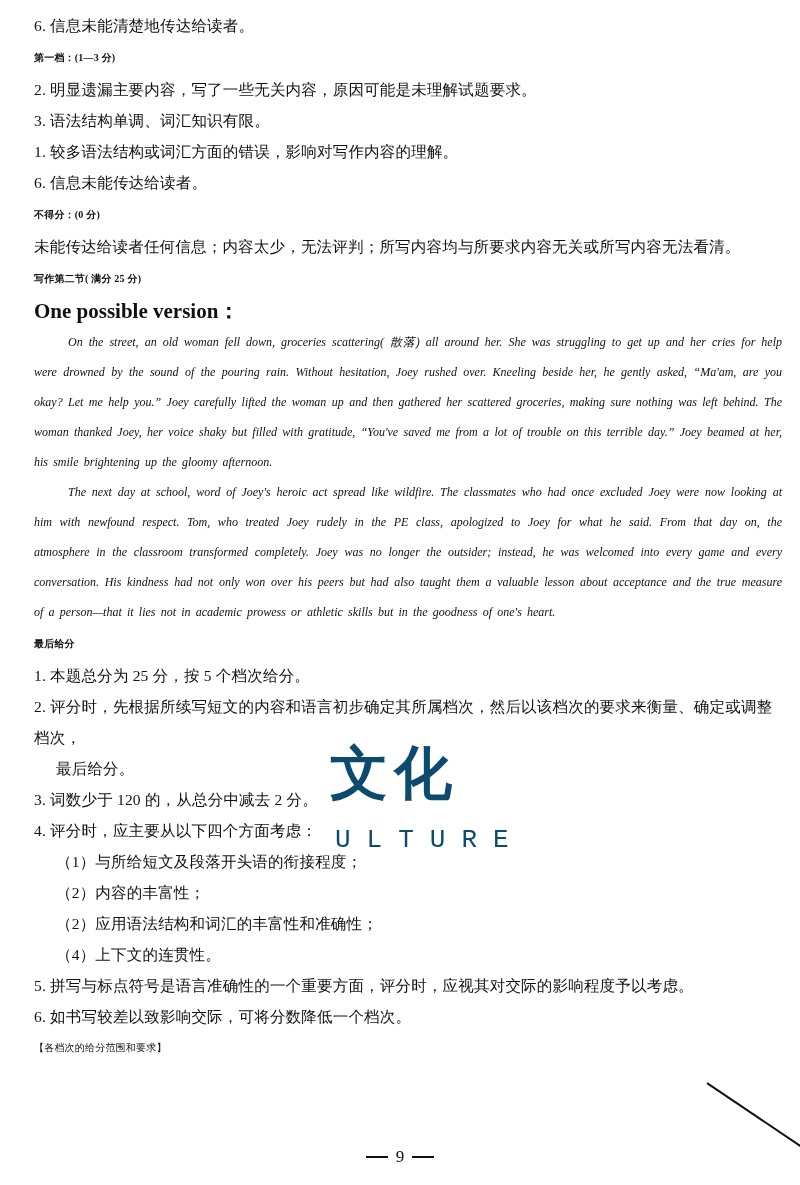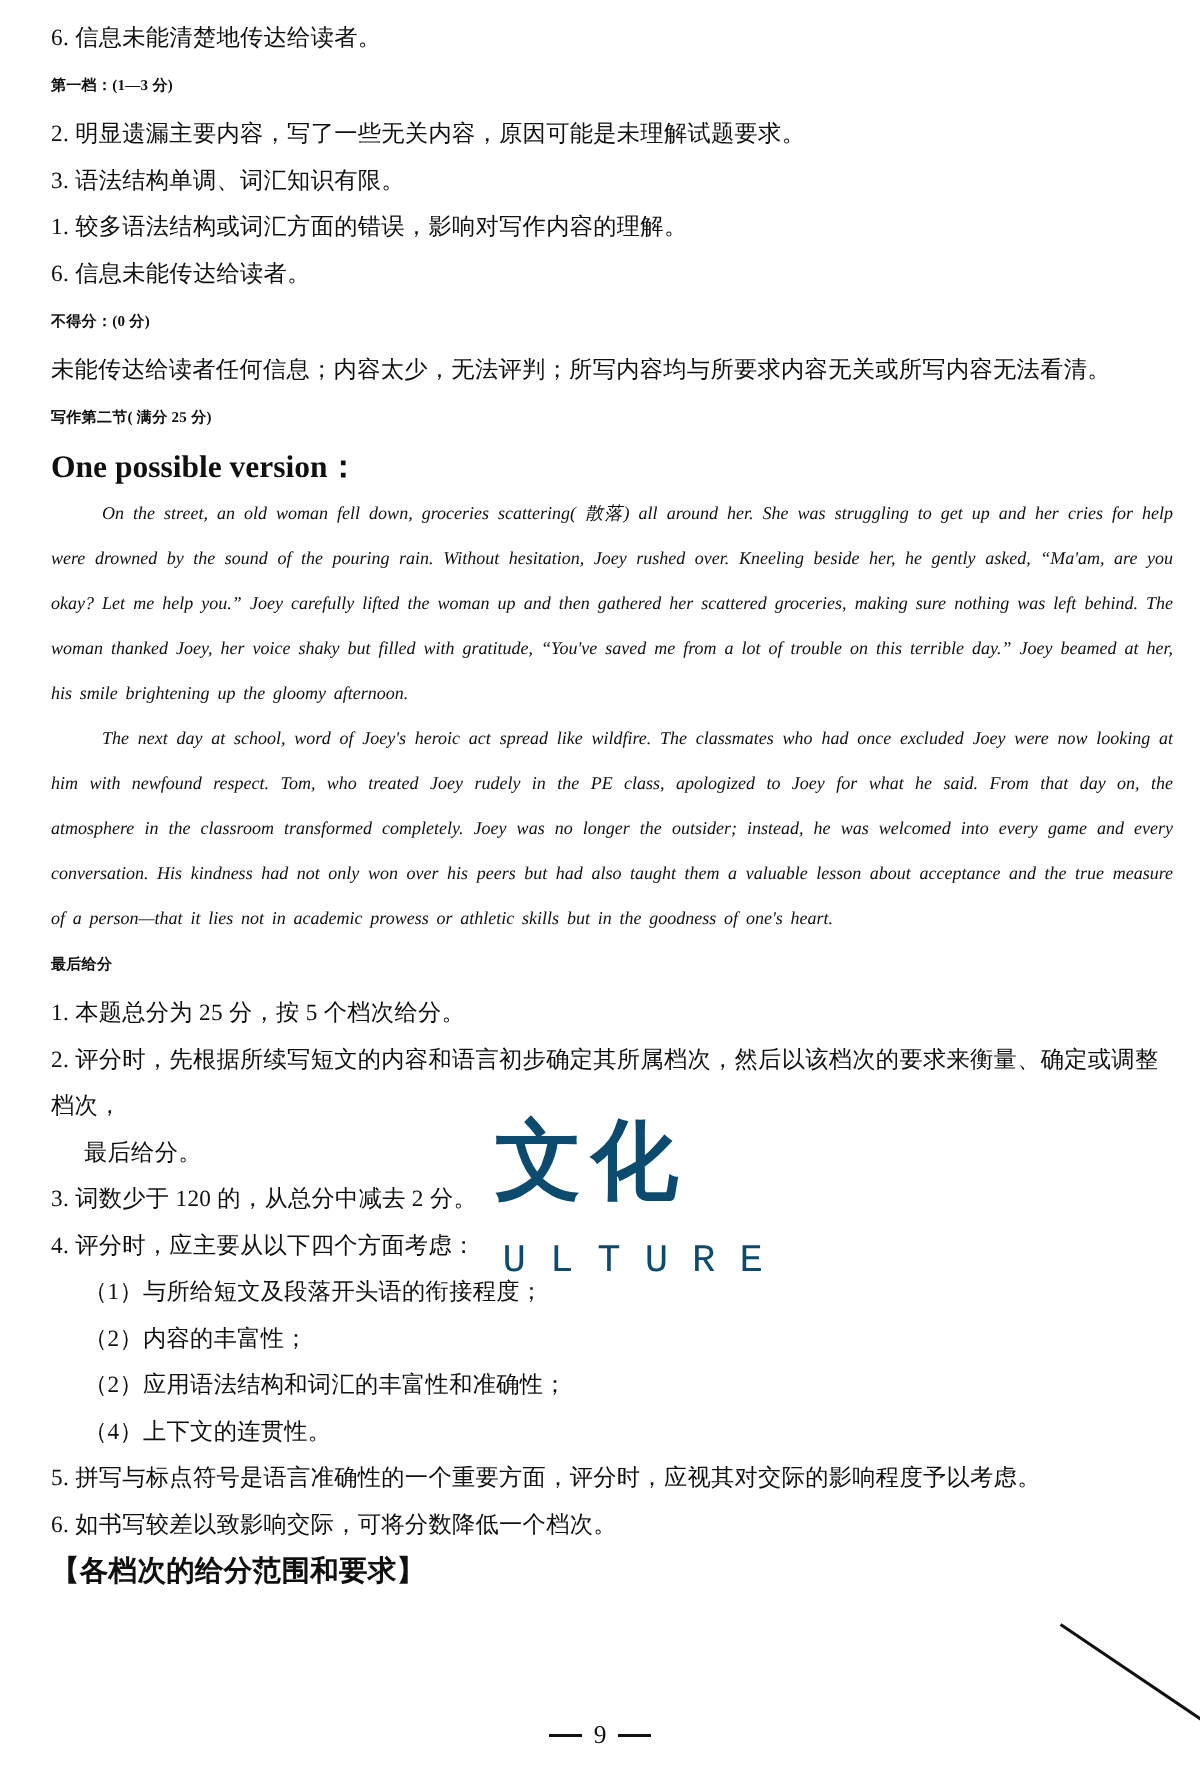--- a/index.html
+++ b/index.html
@@ -85,22 +85,22 @@
   .eng-block .para {
     text-indent: 34px;
     margin-bottom: 0px;
   }
   .eng-label {
     font-weight: 700;
     font-size: 21px;
     line-height: 32px;
   }
   .bracket-head {
-    font-weight: 700;
-    font-size: 19px;
+    font-weight: 400;
+    font-size: 10px;
     line-height: 32px;
   }
   .footer {
     position: absolute;
     left: 0;
     bottom: 18px;
     width: 800px;
     text-align: center;
     z-index: 2;
   }

